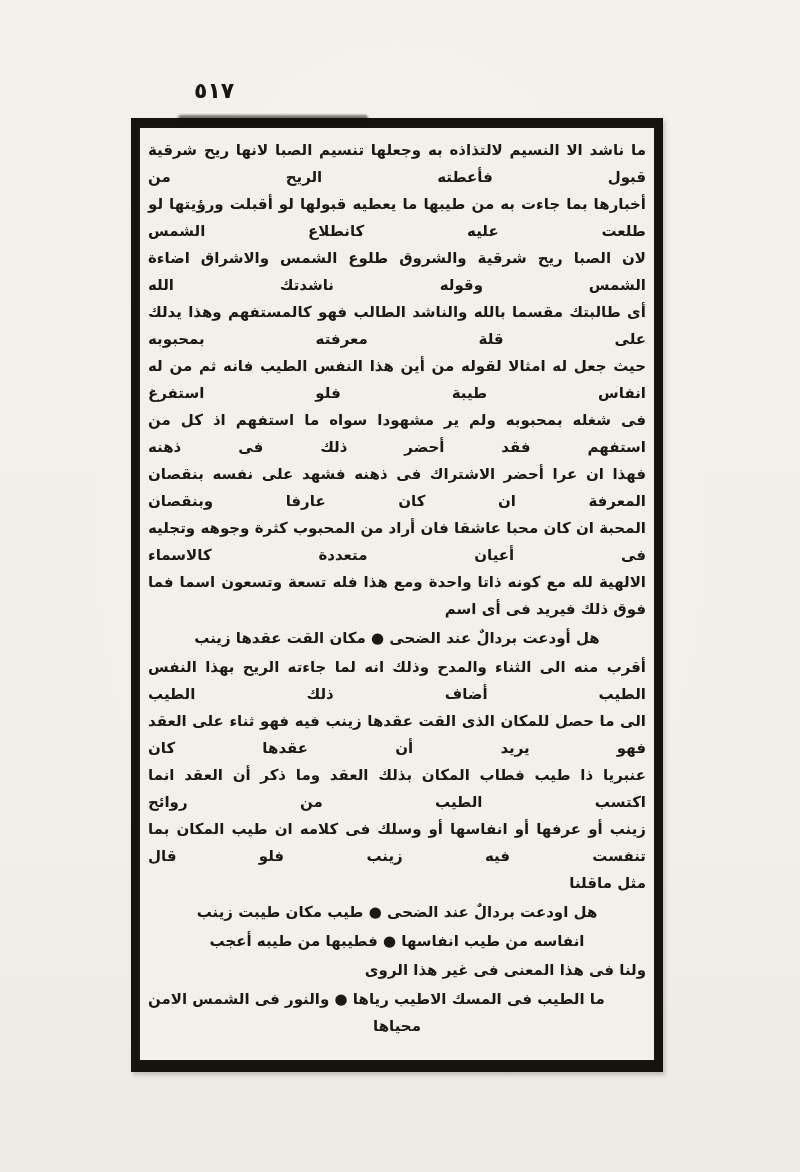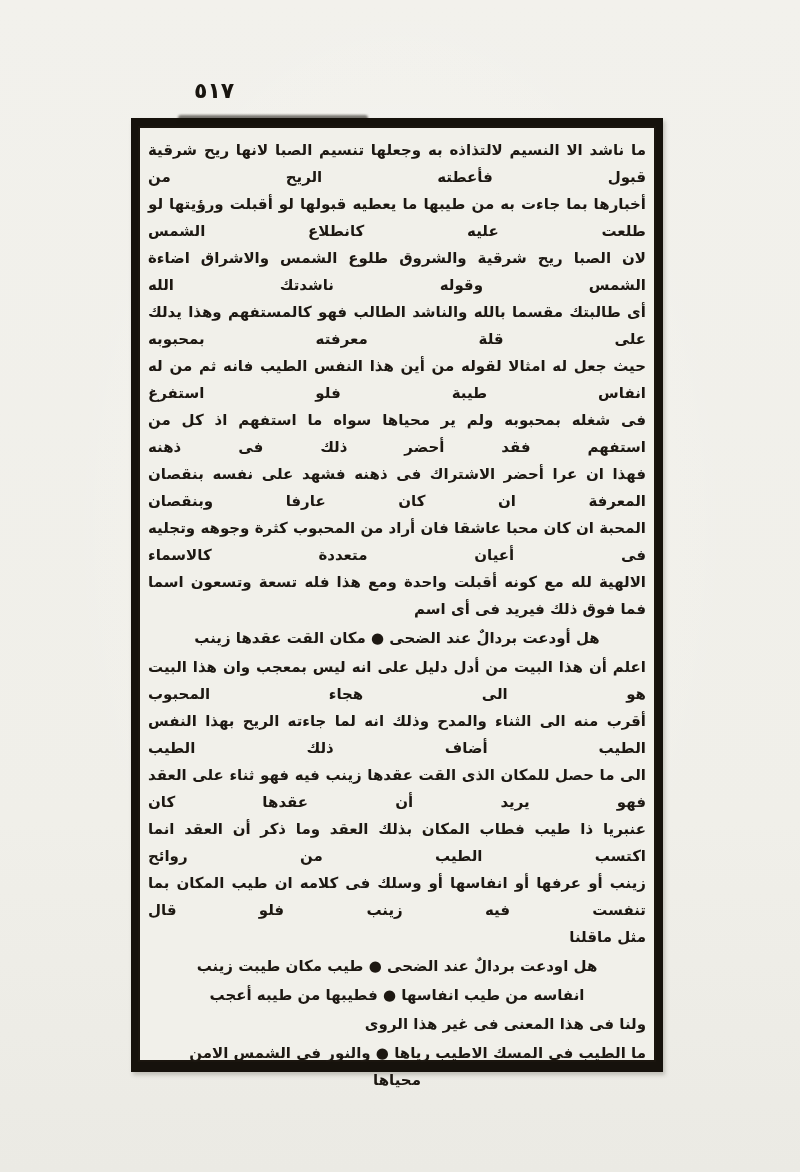--- a/index.html
+++ b/index.html
@@ -47,21 +47,21 @@
   }
   .line{
     text-align:justify;
     text-align-last:justify;
     white-space:normal;
   }
   .para .line:last-child{
     text-align-last:start;
   }
   .verse{
-    text-align:right;
+    text-align:left;
     text-align-last:center;
     margin:2px 0;
   }
   .lead{
     text-align:center;
     text-align-last:start;
   }
 </style>
 </head>
 <body>
@@ -74,30 +74,29 @@
     <div class="smudge"></div>
     <div class="frame-inner">
       <div class="content">
 
         <div class="para">
             <div class="line">ما ناشد الا النسيم لالتذاذه به وجعلها تنسيم الصبا لانها ريح شرقية قبول فأعطته الريح من</div>
             <div class="line">أخبارها بما جاءت به من طيبها ما يعطيه قبولها لو أقبلت ورؤيتها لو طلعت عليه كانطلاع الشمس</div>
             <div class="line">لان الصبا ريح شرقية والشروق طلوع الشمس والاشراق اضاءة الشمس وقوله ناشدتك الله</div>
             <div class="line">أى طالبتك مقسما بالله والناشد الطالب فهو كالمستفهم وهذا يدلك على قلة معرفته بمحبوبه</div>
             <div class="line">حيث جعل له امثالا لقوله من أين هذا النفس الطيب فانه ثم من له انفاس طيبة فلو استفرغ</div>
-            <div class="line">فى شغله بمحبوبه ولم ير محياها سواه ما استفهم اذ كل من استفهم فقد أحضر ذلك فى ذهنه</div>
+            <div class="line">فى شغله بمحبوبه ولم ير مشهودا سواه ما استفهم اذ كل من استفهم فقد أحضر ذلك فى ذهنه</div>
             <div class="line">فهذا ان عرا أحضر الاشتراك فى ذهنه فشهد على نفسه بنقصان المعرفة ان كان عارفا وبنقصان</div>
             <div class="line">المحبة ان كان محبا عاشقا فان أراد من المحبوب كثرة وجوهه وتجليه فى أعيان متعددة كالاسماء</div>
-            <div class="line">الالهية لله مع كونه أقبلت واحدة ومع هذا فله تسعة وتسعون اسما فما فوق ذلك فيريد فى أى اسم</div>
+            <div class="line">الالهية لله مع كونه ذاتا واحدة ومع هذا فله تسعة وتسعون اسما فما فوق ذلك فيريد فى أى اسم</div>
           </div>
 
         <div class="verse">هل أودعت بردالٌ عند الضحى ● مكان القت عقدها زينب</div>
 
         <div class="para">
-            <div class="line">اعلم أن هذا البيت من أدل دليل على انه ليس بمعجب وان هذا البيت هو الى هجاء المحبوب</div>
             <div class="line">أقرب منه الى الثناء والمدح وذلك انه لما جاءته الريح بهذا النفس الطيب أضاف ذلك الطيب</div>
             <div class="line">الى ما حصل للمكان الذى القت عقدها زينب فيه فهو ثناء على العقد فهو يريد أن عقدها كان</div>
             <div class="line">عنبريا ذا طيب فطاب المكان بذلك العقد وما ذكر أن العقد انما اكتسب الطيب من روائح</div>
             <div class="line">زينب أو عرفها أو انفاسها أو وسلك فى كلامه ان طيب المكان بما تنفست فيه زينب فلو قال</div>
             <div class="line">مثل ماقلنا</div>
           </div>
 
         <div class="verse-group">
             <div class="verse">هل اودعت بردالٌ عند الضحى ● طيب مكان طيبت زينب</div>
             <div class="verse">انفاسه من طيب انفاسها ● فطيبها من طيبه أعجب</div>

